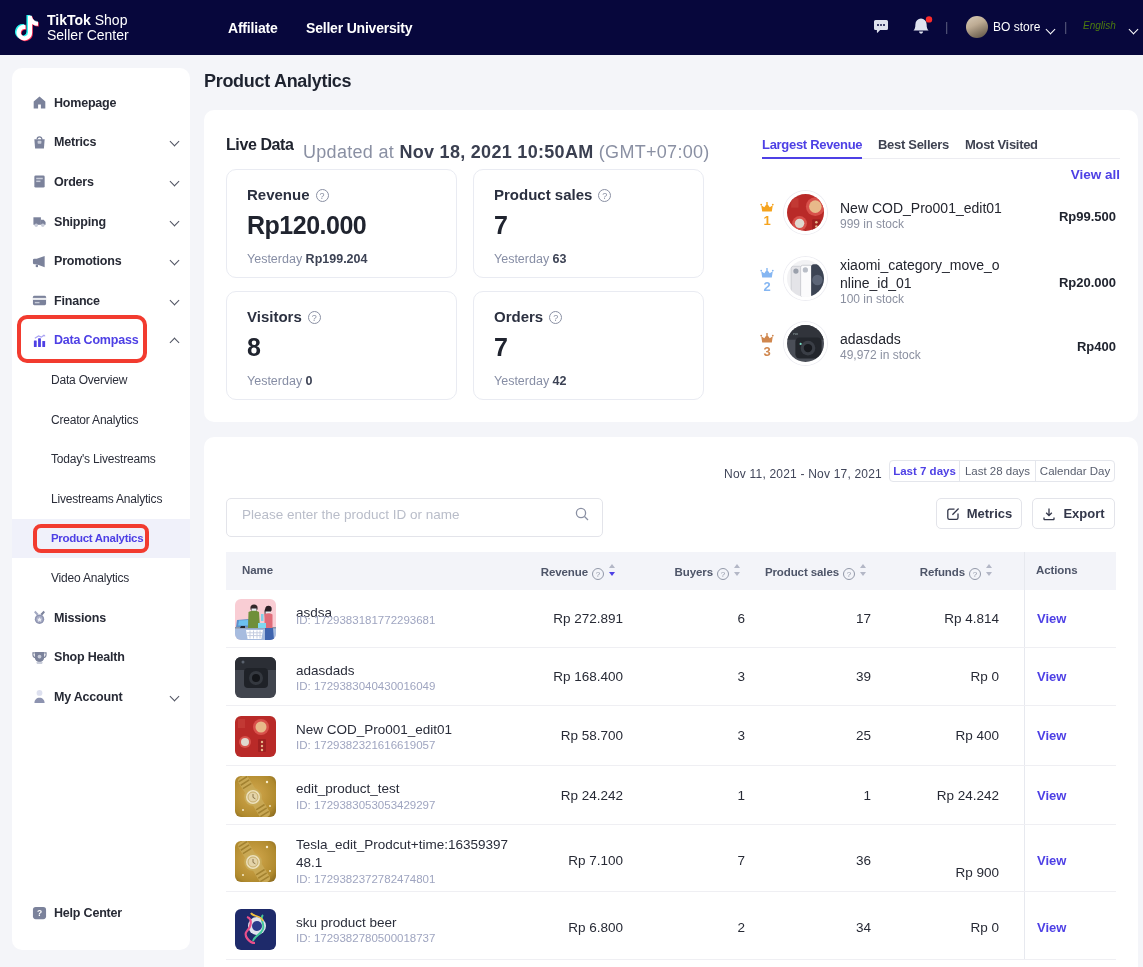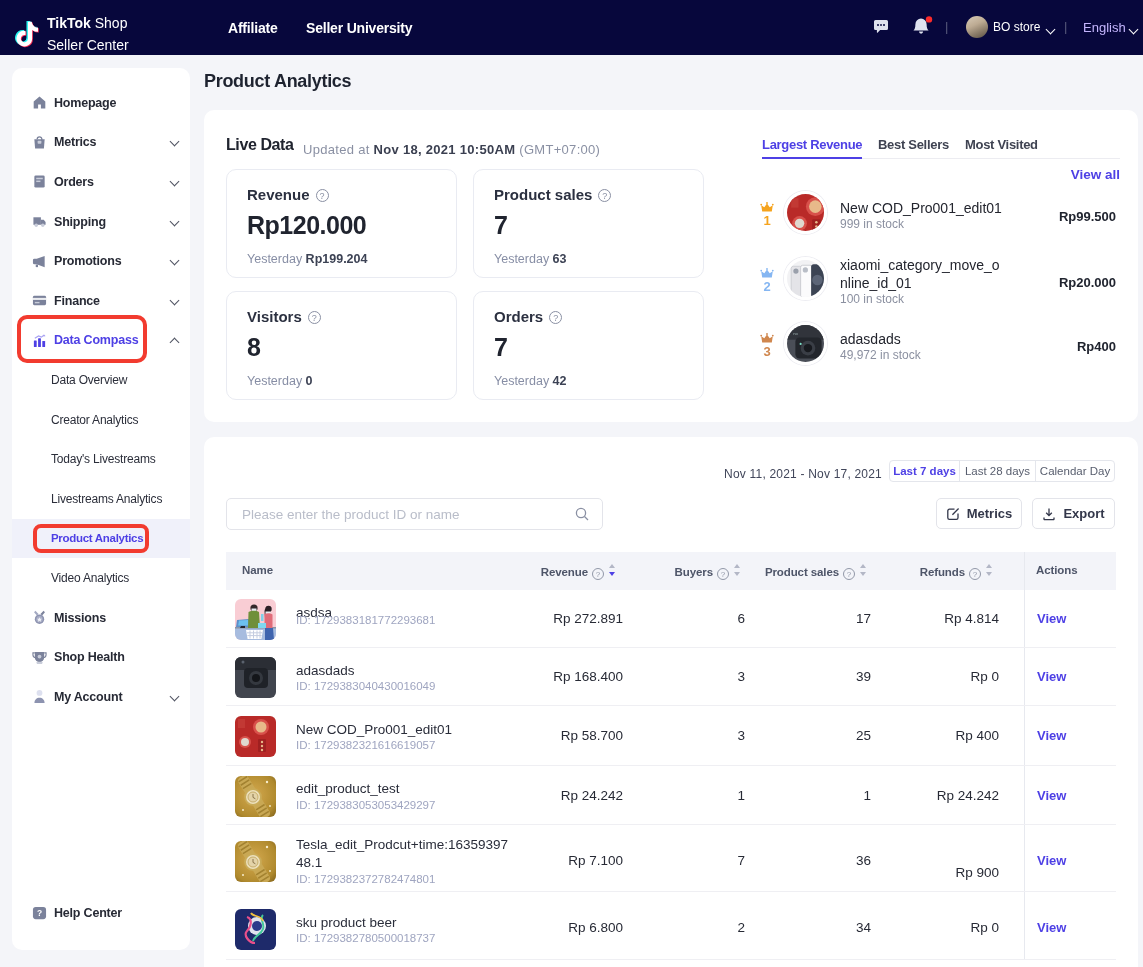--- a/index.html
+++ b/index.html
@@ -3,30 +3,30 @@
 <meta charset="utf-8">
 <style>
 * { margin:0; padding:0; box-sizing:border-box; }
 html,body { width:1143px; height:967px; overflow:hidden; }
 body { font-family:"Liberation Sans", sans-serif; background:#f4f5f9; position:relative; color:#23262f; }
 
 
 .topbar { position:absolute; left:0; top:0; width:1143px; height:55px; background:#07073c; color:#fff; }
 .logo { position:absolute; left:13px; top:12px; display:flex; align-items:center; }
 .logo svg { width:30px; height:32px; }
-.logo-text { margin-left:4px; font-size:14px; line-height:22px; color:#fff; }
+.logo-text { margin-left:4px; font-size:14px; line-height:15px; color:#fff; }
 .logo-text b { font-weight:700; }
 .topnav { position:absolute; top:0; height:55px; display:flex; align-items:center; font-weight:700; font-size:14px; letter-spacing:-0.2px; }
 .nav-aff { left:228px; }
 .nav-su { left:306px; }
 .avatar { width:22px; height:22px; border-radius:50%; background:linear-gradient(155deg, #d9ccb9 0%, #bdab93 40%, #8a7b68 70%, #584e42 100%); }
 .bo { font-size:12px; color:#fff; }
 .caret { display:inline-block; width:9px; height:9px; margin-left:7px; position:relative; top:-2px; }
 .caret::after { content:""; position:absolute; left:0; top:2px; width:6px; height:6px; border-right:1.6px solid #fff; border-bottom:1.6px solid #fff; transform:rotate(45deg); }
-.eng { font-size:13px; color:#c4b5fd; }
+.eng { font-size:10px; color:#4d7c0f;font-style:italic; }
 
 
 .sidebar { position:absolute; left:12px; top:68px; width:178px; height:882px; background:#fff; border-radius:10px; }
 .menu { position:absolute; top:15px; left:0; width:178px; }
 .mi { height:39.6px; display:flex; align-items:center; position:relative; padding-left:20px; }
 .mi .ic { width:15px; height:15px; margin-right:7px; flex:none; }
 .mi .lbl { font-size:12.5px; letter-spacing:-0.2px; font-weight:700; color:#272a35; }
 .mi .chev { position:absolute; right:11px; width:8px; height:8px; }
 .chev-d::after { content:""; position:absolute; width:6px; height:6px; border-right:1.5px solid #4e5261; border-bottom:1.5px solid #4e5261; transform:rotate(45deg); top:0; }
 .chev-u::after { content:""; position:absolute; width:6px; height:6px; border-left:1.5px solid #4e5261; border-top:1.5px solid #4e5261; transform:rotate(45deg); top:3px; }
@@ -42,21 +42,21 @@
 
 
 .pagetitle { position:absolute; left:204px; top:71px; font-size:18px; letter-spacing:-0.3px; font-weight:700; color:#1e2330; }
 
 .card { position:absolute; background:#fff; border-radius:10px; }
 .card-live { left:204px; top:110px; width:934px; height:312px; }
 .card-details { left:204px; top:437px; width:934px; height:540px; }
 
 
 .ld-title { position:absolute; left:22px; top:26px; font-size:16px; letter-spacing:-0.4px; font-weight:700; color:#20242f; }
-.ld-updated { position:absolute; left:99px; top:32px; font-size:13px; letter-spacing:0.3px; color:#8a90a3; }
+.ld-updated { position:absolute; left:99px; top:32px; font-size:18px; letter-spacing:0.3px; color:#8a90a3; }
 .ld-updated b { color:#3a3f50; }
 .statbox { position:absolute; width:231px; height:109px; border:1px solid #e9ebf2; border-radius:10px; }
 .sb1 { left:22px; top:59px; }
 .sb2 { left:269px; top:59px; }
 .sb3 { left:22px; top:181px; }
 .sb4 { left:269px; top:181px; }
 .sb-t { position:absolute; left:20px; top:16px; font-size:15px; font-weight:700; color:#2b3040; }
 .sb-q { display:inline-block; width:13px; height:13px; border:1px solid #8a90a3; border-radius:50%; font-size:9px; font-weight:400; color:#8a90a3; text-align:center; line-height:13px; margin-left:6px; position:relative; top:-1px; }
 .sb-v { position:absolute; left:20px; top:41px; font-size:25px; letter-spacing:-0.5px; font-weight:700; color:#20242f; }
 .sb-y { position:absolute; left:20px; top:82px; font-size:12.5px; color:#878ea5; }
@@ -72,21 +72,21 @@
 .pstock { position:absolute; left:636px; font-size:12px; color:#8b90a0; }
 .pprice { position:absolute; right:22px; font-size:13px; font-weight:700; color:#20242f; }
 
 
 .pd-title { position:absolute; left:22px; top:25px; font-size:16px; font-weight:700; color:#701a75;margin-top:44px; }
 .pd-date { position:absolute; right:256px; top:30px; white-space:nowrap; font-size:12px; letter-spacing:0.2px; color:#41465a; }
 .btngroup { position:absolute; left:685px; top:23px; height:22px; display:flex; border:1px solid #e4e6ec; border-radius:4px; background:#fff; }
 .bg-seg { font-size:11.5px; line-height:20px; color:#585e6e; border-left:1px solid #e4e6ec; text-align:center; white-space:nowrap; }
 .bg-seg:first-child { border-left:none; }
 .bg-seg.active { color:#4e40e5; font-weight:700; }
-.search { position:absolute; left:22px; top:61px; width:377px; height:32px; border:1px solid #e3e4ea; border-radius:5px; background:#fff; }
+.search { position:absolute; left:22px; top:61px; width:377px; height:39px; border:1px solid #e3e4ea; border-radius:5px; background:#fff; }
 .search .ph { position:absolute; left:15px; top:8px; font-size:13.5px; color:#b9bdc9; }
 .search svg { position:absolute; right:13px; top:8px; width:14px; height:14px; }
 .btn { position:absolute; top:61px; height:31px; border:1px solid #e3e4ea; border-radius:5px; background:#fff; font-size:13px; font-weight:700; color:#33374a; display:flex; align-items:center; justify-content:center; }
 .btn svg { margin-right:7px; }
 .btn-metrics { left:732px; width:86px; }
 .btn-export { left:828px; width:83px; }
 
 
 .thead { position:absolute; left:22px; top:115px; width:890px; height:38px; background:#f3f4f9; font-size:11.5px; letter-spacing:-0.1px; font-weight:700; color:#4e5569; }
 .th { position:absolute; top:12px; white-space:nowrap; }

